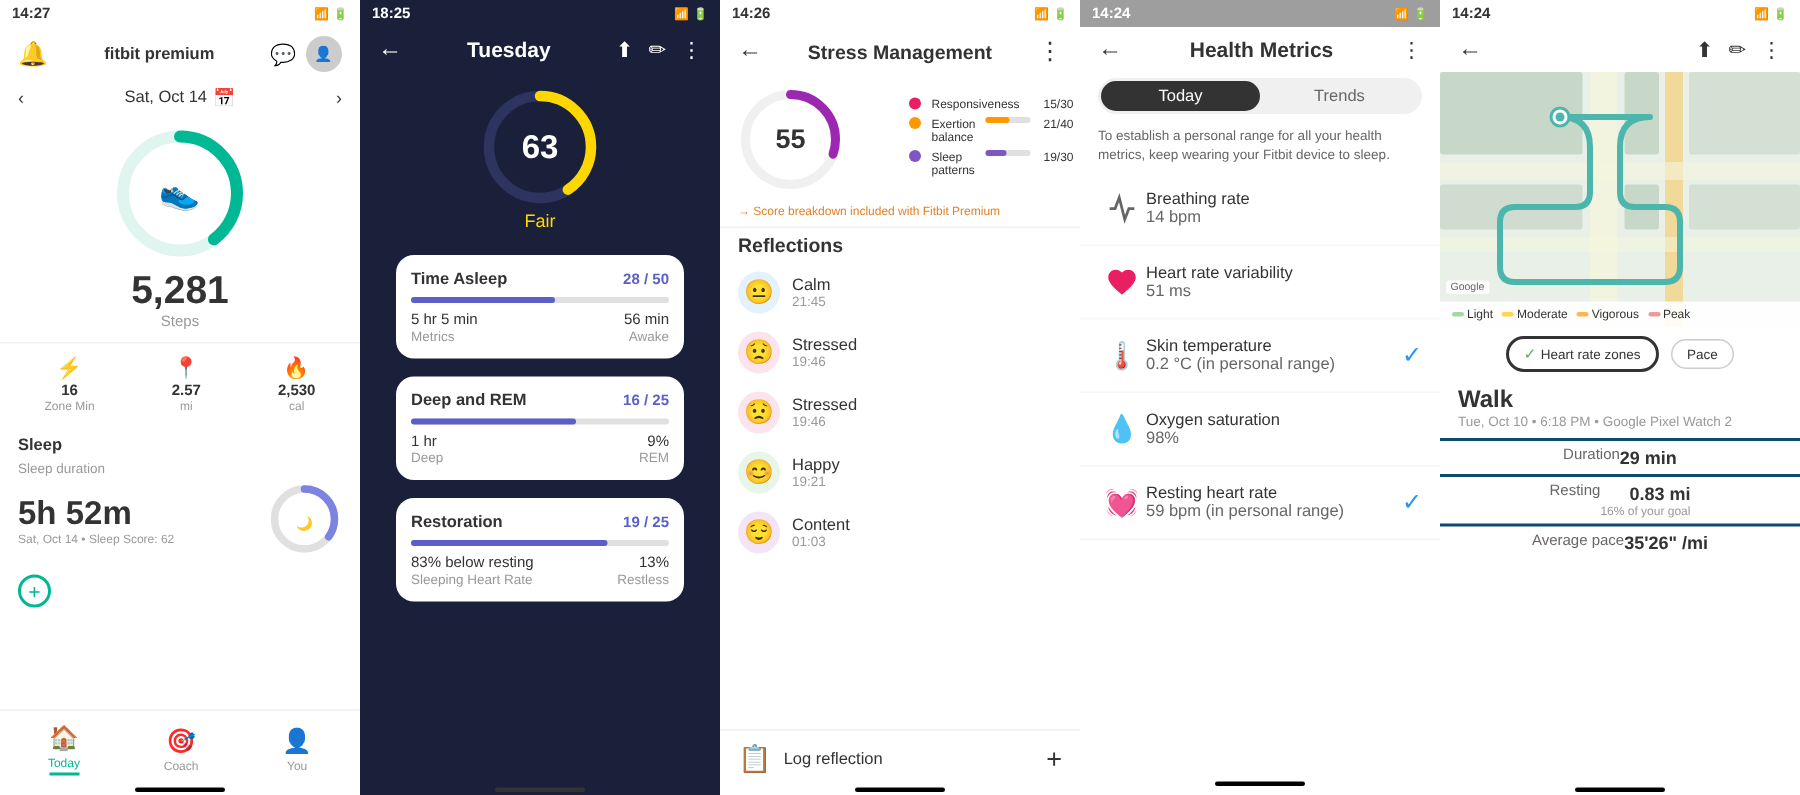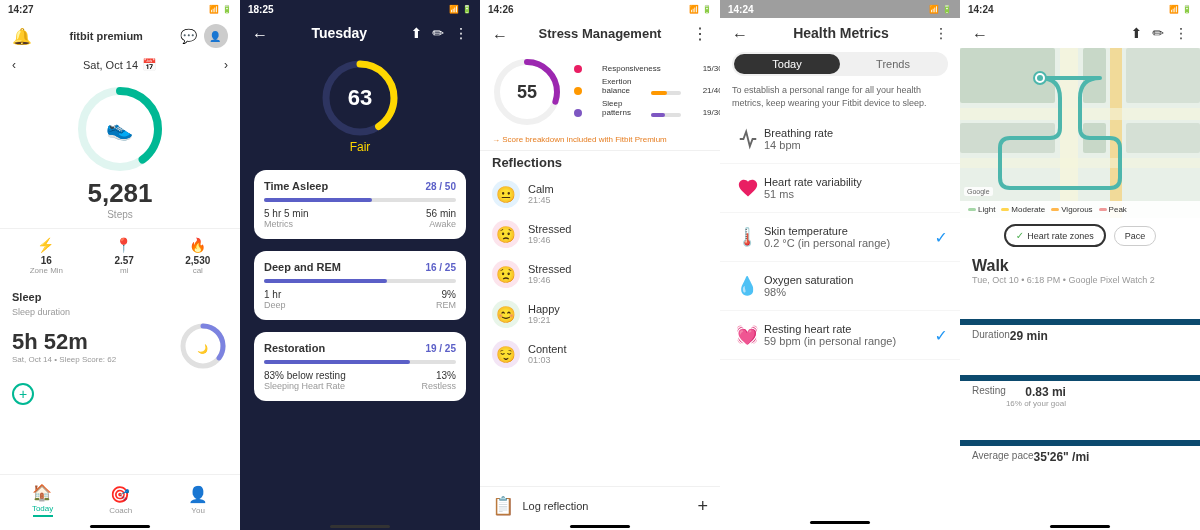--- a/index.html
+++ b/index.html
@@ -60,38 +60,38 @@
     
     .p2-header { display: flex; justify-content: space-between; align-items: center; padding: 6px 12px; }
     .p2-back { color: #fff; font-size: 16px; cursor: pointer; }
     .p2-title { font-size: 14px; font-weight: bold; color: #fff; }
     .p2-actions { display: flex; gap: 10px; color: #fff; font-size: 14px; }
     .p2-score-section { display: flex; flex-direction: column; align-items: center; padding: 10px; }
     .score-ring { position: relative; width: 80px; height: 80px; }
     .score-ring svg { width: 80px; height: 80px; }
     .score-value { position: absolute; top: 50%; left: 50%; transform: translate(-50%, -50%); font-size: 22px; font-weight: bold; color: #fff; }
     .score-label { font-size: 12px; color: #ffd700; margin-top: 2px; }
-    .sleep-card { background: #fff; border-radius: 12px; margin: 6px 14px; padding: 10px; }
+    .sleep-card { background: #fff; border-radius: 12px; margin: 6px 24px; padding: 10px; }
     .sleep-card-title { font-size: 11px; font-weight: bold; color: #333; }
     .sleep-card-score { font-size: 10px; font-weight: bold; color: #5b5fc7; }
     .sleep-bar-bg { height: 4px; background: #e0e0e0; border-radius: 2px; margin: 6px 0; }
     .sleep-bar-fill { height: 4px; border-radius: 2px; }
     .sleep-sub-row { display: flex; justify-content: space-between; font-size: 9px; color: #999; }
     .sleep-sub-val { font-size: 10px; color: #333; }
 
     
     .p3-header { display: flex; justify-content: space-between; align-items: center; padding: 6px 12px; }
     .p3-back { font-size: 16px; color: #333; cursor: pointer; }
     .p3-title { font-size: 13px; font-weight: bold; color: #333; }
     .p3-menu { font-size: 16px; color: #333; cursor: pointer; }
     .stress-score-section { display: flex; align-items: center; padding: 8px 12px; gap: 12px; }
     .stress-ring { position: relative; width: 70px; height: 70px; }
     .stress-score-val { position: absolute; top: 50%; left: 50%; transform: translate(-50%, -50%); font-size: 18px; font-weight: bold; color: #333; }
     .stress-bars { flex: 1; }
-    .stress-bar-row { display: flex; align-items: flex-end; margin-bottom: 4px; gap: 20px; }
+    .stress-bar-row { display: flex; align-items: flex-start; margin-bottom: 4px; gap: 7px; margin-left: 32px; }
     .stress-bar-dot { width: 8px; height: 8px; border-radius: 50%; }
     .stress-bar-label { font-size: 8px; color: #333; flex: 1; }
     .stress-bar-bg { height: 4px; flex: 2; background: #e0e0e0; border-radius: 2px; }
     .stress-bar-fill { height: 4px; border-radius: 2px; }
     .stress-bar-score { font-size: 8px; color: #333; width: 22px; text-align: right; }
     .premium-note { font-size: 8px; color: #e67e22; padding: 0 12px 6px; }
     .reflections-title { font-size: 13px; font-weight: bold; color: #333; padding: 4px 12px; border-top: 1px solid #f0f0f0; }
     .reflection-list { flex: 1; overflow: hidden; }
     .reflection-item { display: flex; align-items: center; padding: 6px 12px; gap: 8px; }
     .reflection-emoji { width: 28px; height: 28px; border-radius: 50%; display: flex; align-items: center; justify-content: center; font-size: 16px; }
@@ -127,21 +127,21 @@
     .map-container { width: 100%; height: 170px; background: #e8f5e9; position: relative; overflow: hidden; }
     .map-legend { display: flex; align-items: center; gap: 6px; padding: 4px 8px; font-size: 8px; color: #333; background: rgba(255,255,255,0.9); position: absolute; bottom: 0; left: 0; right: 0; }
     .legend-item { display: flex; align-items: center; gap: 2px; }
     .legend-dot { width: 8px; height: 3px; border-radius: 2px; }
     .p5-toggle-row { display: flex; align-items: center; justify-content: center; gap: 8px; padding: 6px 12px; }
     .p5-toggle-btn { padding: 4px 10px; font-size: 9px; border-radius: 14px; border: 1px solid #ccc; cursor: pointer; background: #fff; color: #333; }
     .p5-toggle-btn.active { background: #fff; border: 2px solid #333; display: flex; align-items: center; gap: 3px; }
     .checkmark { color: #4caf50; font-size: 10px; }
     .p5-activity-title { font-size: 16px; font-weight: bold; color: #333; padding: 4px 12px 0; }
     .p5-activity-sub { font-size: 9px; color: #999; padding: 0 12px 6px; }
-    .p5-stat-row { display: flex; justify-content: flex-start; align-items: flex-start; padding: 4px 12px; border-top: 6px solid #0c4a6e; margin-top: 28px; }
+    .p5-stat-row { display: flex; justify-content: center; align-items: flex-start; padding: 4px 12px; border-top: 2px solid #0c4a6e; }
     .p5-stat-label { font-size: 10px; color: #666; }
     .p5-stat-value { font-size: 12px; font-weight: bold; color: #333; }
     .p5-stat-sub { font-size: 8px; color: #999; }
   </style>
 </head>
 <body>
 
 <div class="panel panel-1">
   <div class="status-bar light">
     <span class="status-time">14:27</span>

